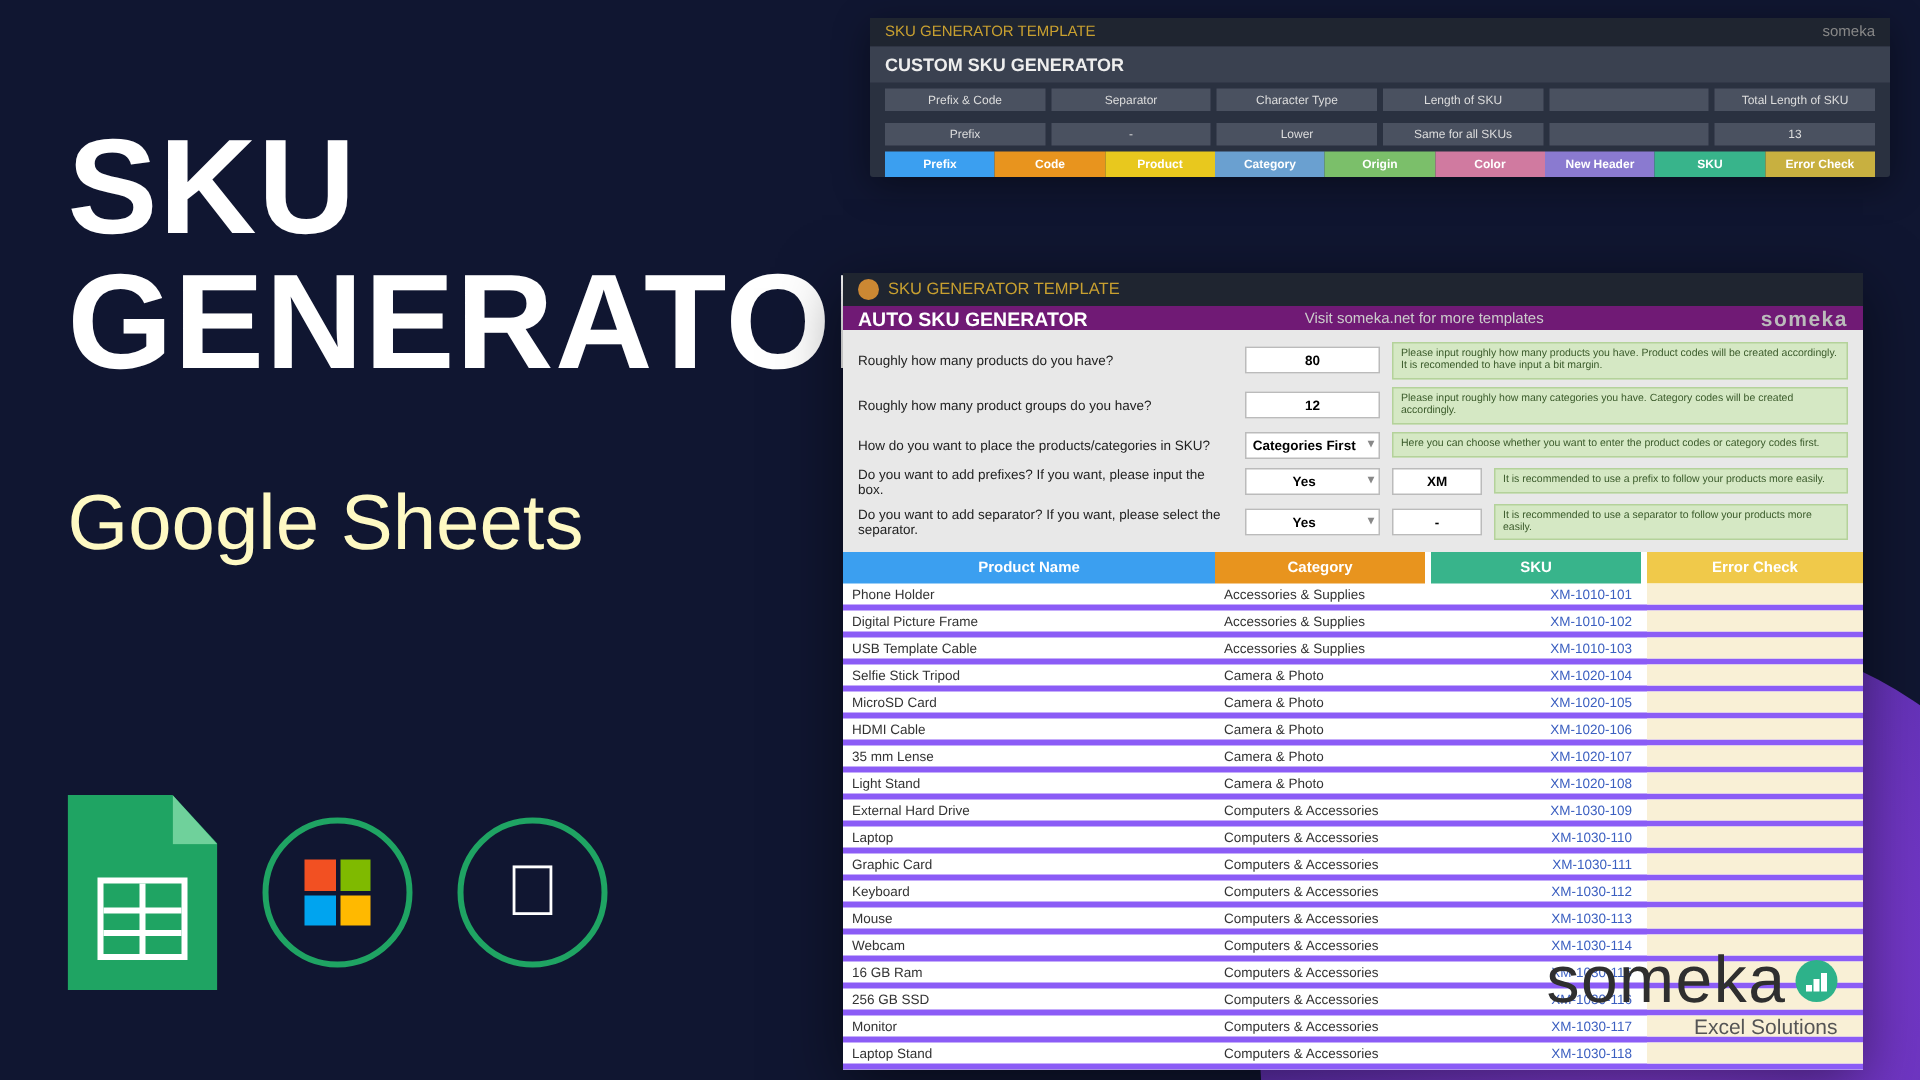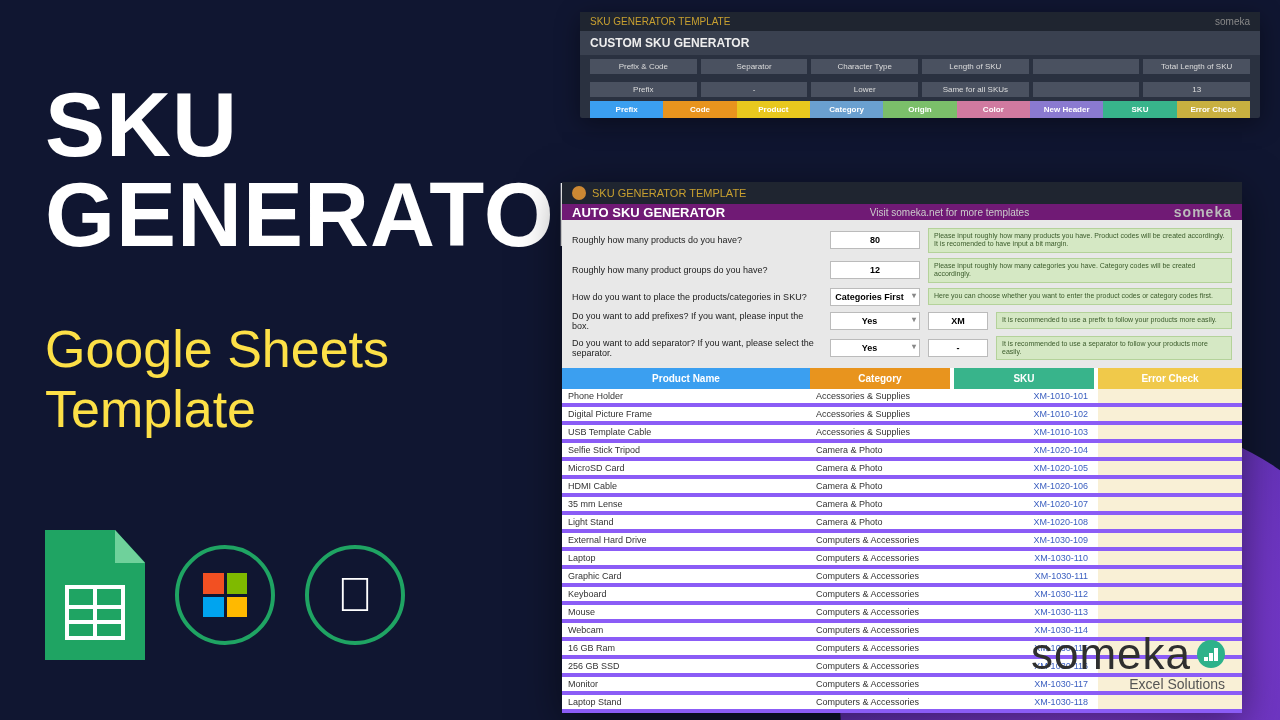--- a/index.html
+++ b/index.html
@@ -1,18 +1,18 @@
 <!DOCTYPE html>
 <html><head>
 <meta charset="utf-8">
 <style>
 *{margin:0;padding:0;box-sizing:border-box;font-family:Arial,Helvetica,sans-serif}
 body{width:1280px;height:720px;background:#101631;position:relative;overflow:hidden}
 .hero-title{position:absolute;left:45px;top:80px;color:#fff;font-size:90px;font-weight:800;line-height:1.0;letter-spacing:1px}
-.hero-sub{position:absolute;left:45px;top:320px;color:#fde047;font-size:52px;font-weight:300;line-height:1.15}
+.hero-sub{position:absolute;left:45px;top:320px;color:#fef9c3;font-size:52px;font-weight:300;line-height:1.15}
 .icons-row{position:absolute;left:45px;bottom:60px;display:flex;gap:30px;align-items:center}
 .gs-icon{width:100px;height:130px;position:relative}
 .gs-body{width:100px;height:130px;background:#1fa463;clip-path:polygon(0 0,70% 0,100% 25%,100% 100%,0 100%)}
 .gs-fold{position:absolute;top:0;right:0;width:30px;height:33px;background:#6fd19b;clip-path:polygon(0 0,100% 100%,0 100%)}
 .gs-grid{position:absolute;left:20px;top:55px;width:60px;height:55px;border:4px solid #fff}
 .gs-grid::before{content:"";position:absolute;left:50%;top:0;width:4px;height:100%;background:#fff;transform:translateX(-50%)}
 .gs-grid::after{content:"";position:absolute;top:33%;left:0;width:100%;height:4px;background:#fff}
 .gs-grid2{position:absolute;top:66%;left:0;width:100%;height:4px;background:#fff}
 .circ{width:100px;height:100px;border:4px solid #1fa463;border-radius:50%;display:flex;align-items:center;justify-content:center}
 .win{width:44px;height:44px;display:grid;grid-template-columns:1fr 1fr;grid-template-rows:1fr 1fr;gap:3px}
@@ -69,21 +69,20 @@
 <body>
 
 <div class="blob"></div>
 
 <div class="hero-title">
   <div>SKU</div>
   <div>GENERATOR</div>
 </div>
 <div class="hero-sub">
   <div>Google Sheets</div>
-  <div>Template</div>
 </div>
 
 <div class="icons-row">
   <div class="gs-icon">
     <div class="gs-body"></div>
       <div class="gs-fold"></div>
     <div class="gs-grid">
         <div class="gs-grid2"></div>
       </div>
   </div>

